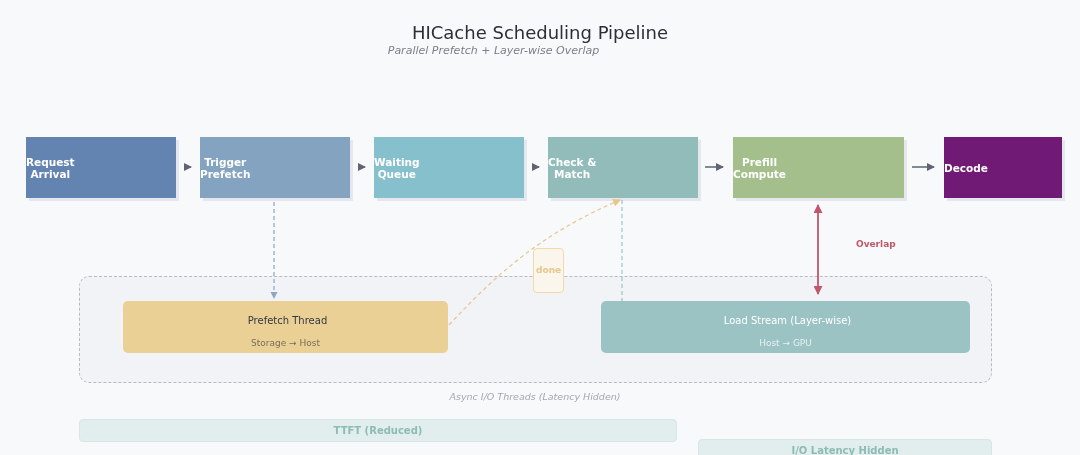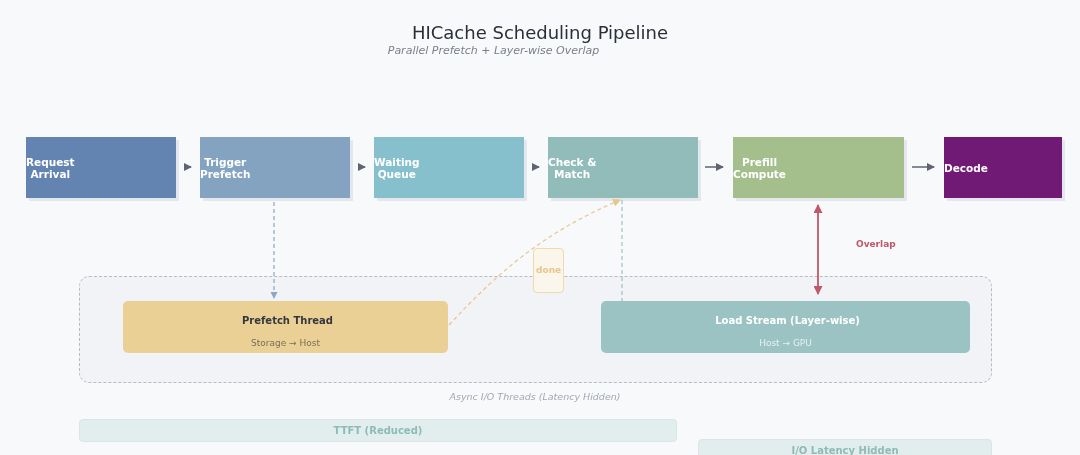--- a/index.html
+++ b/index.html
@@ -25,21 +25,21 @@
       box-shadow: 3px 3px 0 rgba(220,225,232,0.7);
     }
     .async-box {
       position: absolute; left: 79px; top: 276px; width: 913px; height: 107px;
       border: 1.5px dashed #b7bcc4; border-radius: 10px; background: #f1f3f6;
     }
     .thread {
       position: absolute; top: 301px; height: 52px; border-radius: 5px;
       text-align: center;
     }
-    .thread .t-title { position: absolute; left: 4px; right: 0; top: 14px; font-weight: bold; font-size: 10px; }
+    .thread .t-title { position: absolute; left: 4px; right: 0; top: 14px; font-weight: normal; font-size: 10px; }
     .thread .t-sub { position: absolute; left: 0; right: 0; top: 37px; font-size: 9px; }
     .async-label {
       position: absolute; left: 0; top: 391px; width: 1070px; text-align: center;
       font-style: italic; font-size: 9.5px; color: #a3a8b0;
     }
     .bar {
       position: absolute; top: 419px; height: 23px; border-radius: 4px;
       background: #e2eded; border: 1px solid #d9e6e6;
       color: #8cbcb6; font-weight: bold; font-size: 10px;
       display: flex; align-items: center; justify-content: center;

